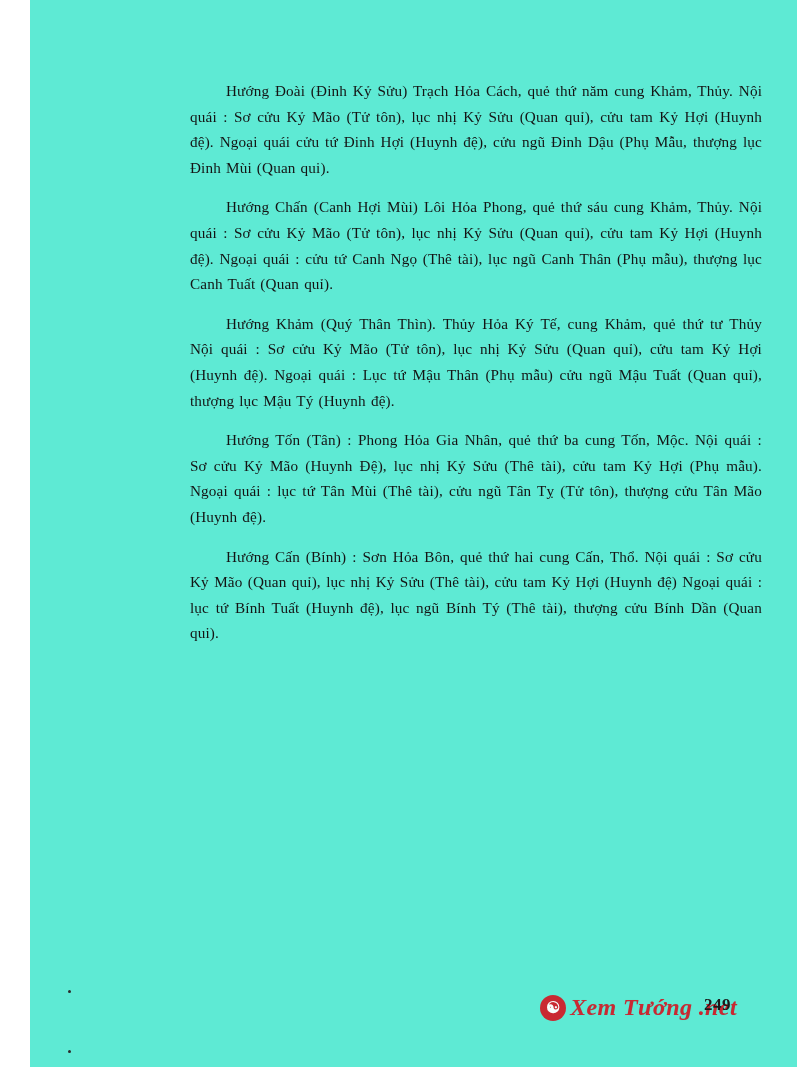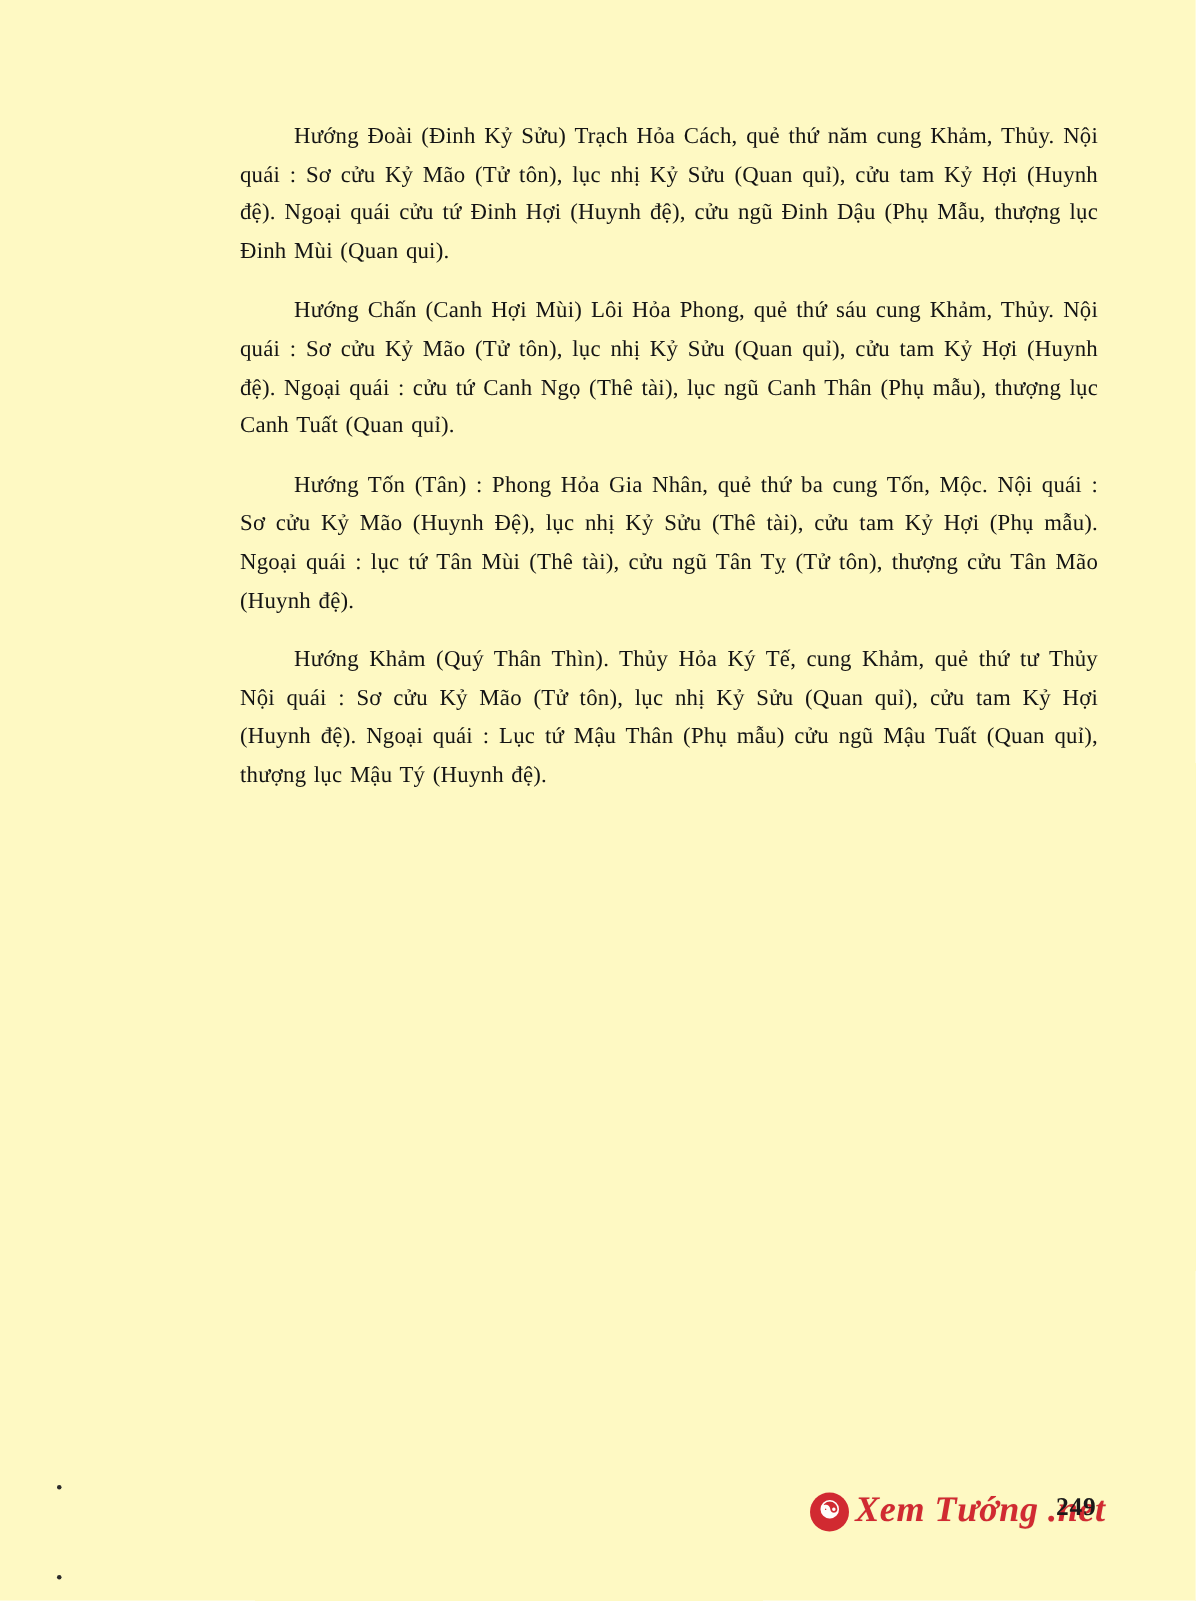--- a/index.html
+++ b/index.html
@@ -10,21 +10,22 @@
     width: 797px;
     height: 1067px;
     background: #ffffff;
     font-family: "Liberation Serif", serif;
     overflow: hidden;
     position: relative;
   }
   .page {
     position: absolute;
     inset: 0;
-    background: #fef9c3;
+    background: #5eead4;
+    margin-left: 30px;
   }
   .content {
     position: absolute;
     left: 160px;
     top: 78px;
     width: 572px;
   }
   .para {
     margin: 0 0 14px 0;
     font-size: 15.2px;
@@ -100,22 +101,23 @@
   .dot-b { left: 38px; top: 1050px; }
 </style>
 </head>
 <body>
 
 <div class="page">
 
   <div class="content">
     <p class="para">Hướng Đoài (Đinh Kỷ Sửu) Trạch Hỏa Cách, quẻ thứ năm cung Khảm, Thủy. Nội quái : Sơ cửu Kỷ Mão (Tử tôn), lục nhị Kỷ Sửu (Quan quỉ), cửu tam Kỷ Hợi (Huynh đệ). Ngoại quái cửu tứ Đinh Hợi (Huynh đệ), cửu ngũ Đinh Dậu (Phụ Mẫu, thượng lục Đinh Mùi (Quan qui).</p>
     <p class="para">Hướng Chấn (Canh Hợi Mùi) Lôi Hỏa Phong, quẻ thứ sáu cung Khảm, Thủy. Nội quái : Sơ cửu Kỷ Mão (Tử tôn), lục nhị Kỷ Sửu (Quan quỉ), cửu tam Kỷ Hợi (Huynh đệ). Ngoại quái : cửu tứ Canh Ngọ (Thê tài), lục ngũ Canh Thân (Phụ mẫu), thượng lục Canh Tuất (Quan quỉ).</p>
+    <p class="para">Hướng Khảm (Quý Thân Thìn). Thủy Hỏa Ký Tế, cung Khảm, quẻ thứ tư Thủy Nội quái : Sơ cửu Kỷ Mão (Tử tôn), lục nhị Kỷ Sửu (Quan quỉ), cửu tam Kỷ Hợi (Huynh đệ). Ngoại quái : Lục tứ Mậu Thân (Phụ mẫu) cửu ngũ Mậu Tuất (Quan quỉ), thượng lục Mậu Tý (Huynh đệ).</p>
     <p class="para">Hướng Tốn (Tân) : Phong Hỏa Gia Nhân, quẻ thứ ba cung Tốn, Mộc. Nội quái : Sơ cửu Kỷ Mão (Huynh Đệ), lục nhị Kỷ Sửu (Thê tài), cửu tam Kỷ Hợi (Phụ mẫu). Ngoại quái : lục tứ Tân Mùi (Thê tài), cửu ngũ Tân Tỵ (Tử tôn), thượng cửu Tân Mão (Huynh đệ).</p>
-    <p class="para">Hướng Khảm (Quý Thân Thìn). Thủy Hỏa Ký Tế, cung Khảm, quẻ thứ tư Thủy Nội quái : Sơ cửu Kỷ Mão (Tử tôn), lục nhị Kỷ Sửu (Quan quỉ), cửu tam Kỷ Hợi (Huynh đệ). Ngoại quái : Lục tứ Mậu Thân (Phụ mẫu) cửu ngũ Mậu Tuất (Quan quỉ), thượng lục Mậu Tý (Huynh đệ).</p>
+    <p class="para">Hướng Cấn (Bính) : Sơn Hỏa Bôn, quẻ thứ hai cung Cấn, Thổ. Nội quái : Sơ cửu Kỷ Mão (Quan quỉ), lục nhị Kỷ Sửu (Thê tài), cửu tam Kỷ Hợi (Huynh đệ) Ngoại quái : lục tứ Bính Tuất (Huynh đệ), lục ngũ Bính Tý (Thê tài), thượng cửu Bính Dần (Quan qui).</p>
   </div>
 
   <div class="dot-mark dot-a"></div>
   <div class="dot-mark dot-b"></div>
 
   <div class="footer">
     <div class="watermark">
       <span class="wm-badge">☯</span>
       <span class="wm-text">Xem Tướng .net</span>
     </div>

